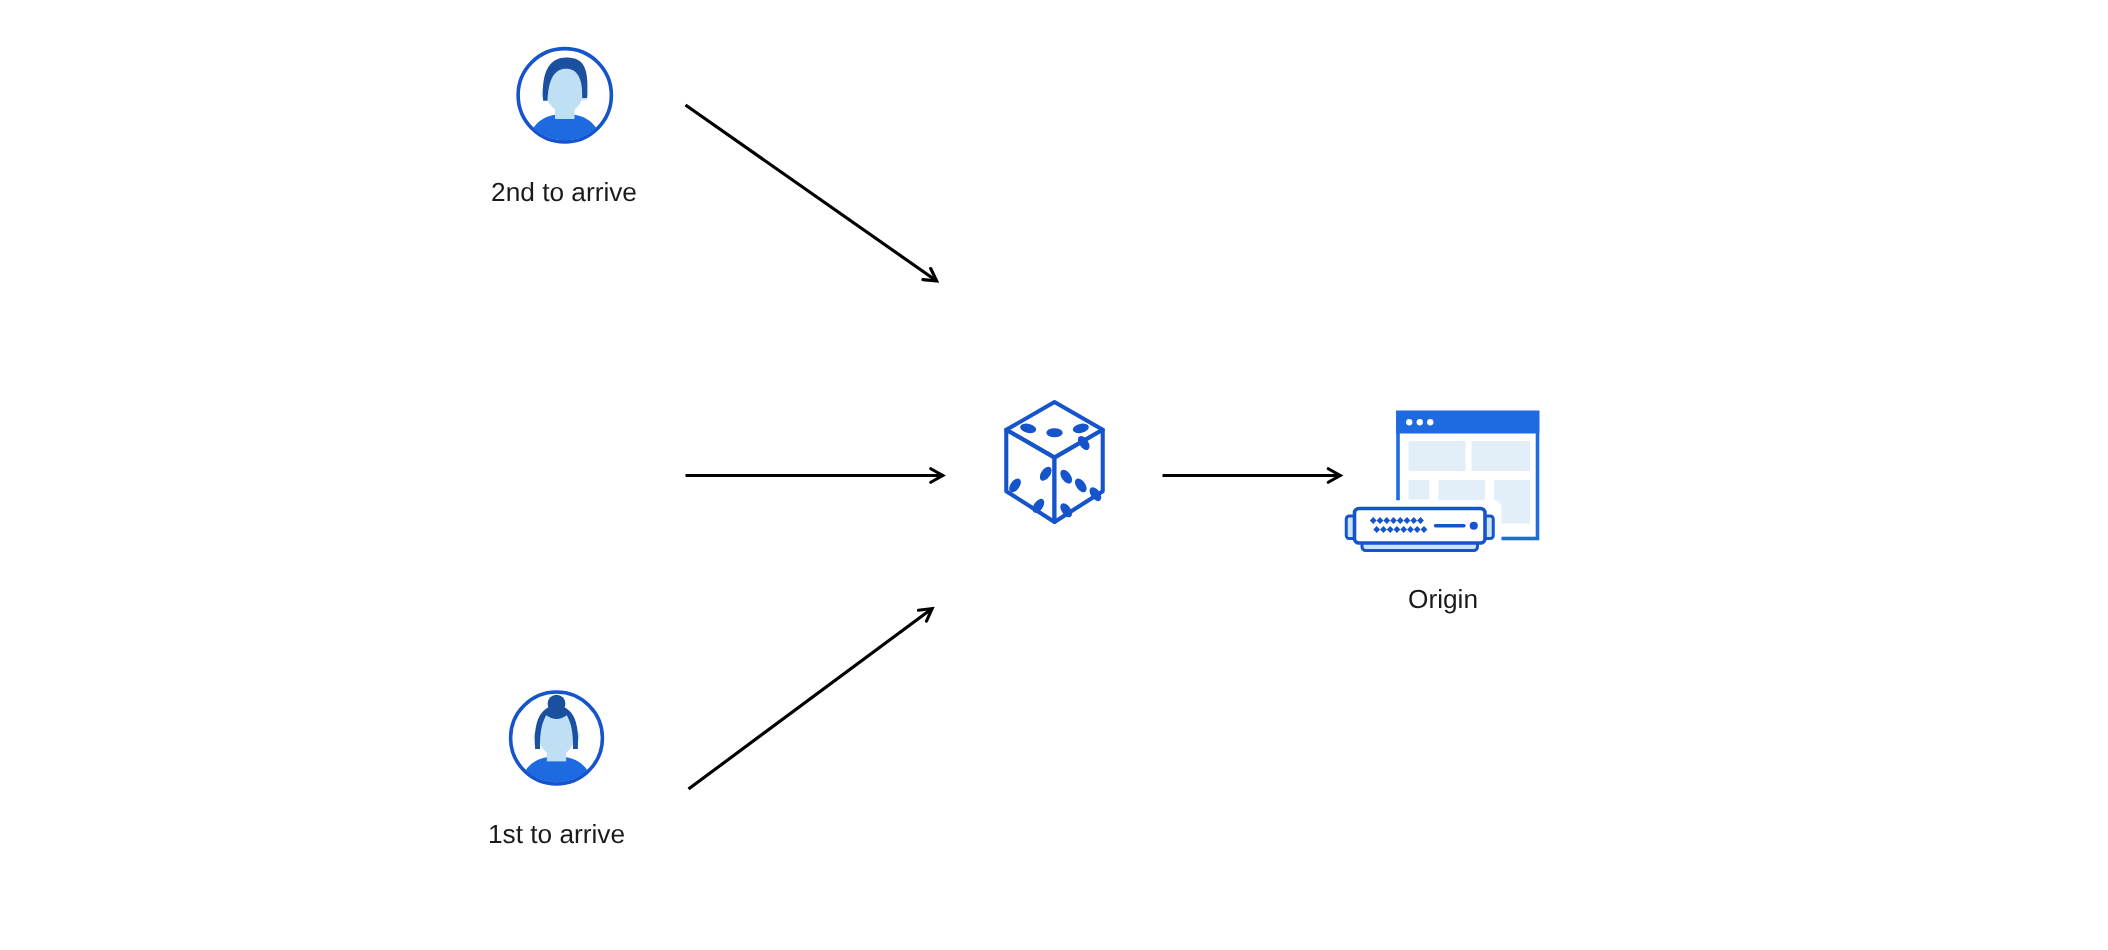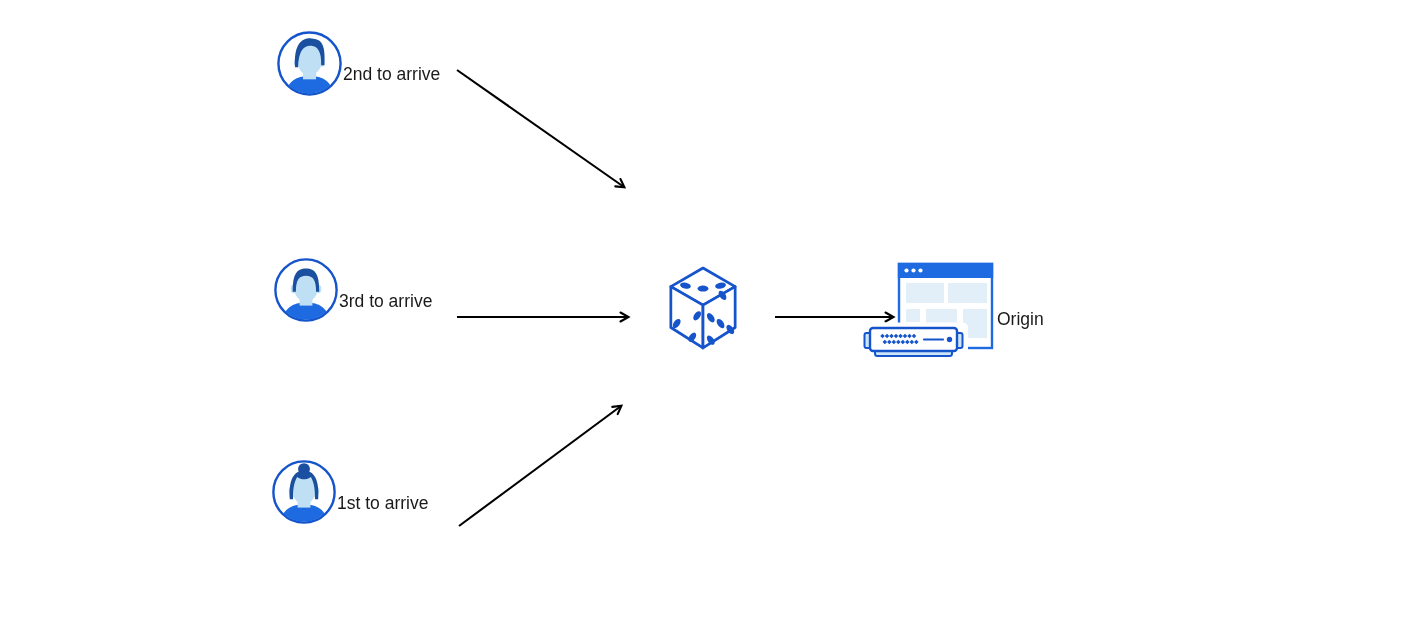--- a/index.html
+++ b/index.html
@@ -18,21 +18,21 @@
   .arrows-layer {
     position: absolute;
     left: 0; top: 0;
     width: 1405px;
     height: 633px;
     pointer-events: none;
   }
   .node {
     position: absolute;
     display: flex;
-    flex-direction: row;
+    flex-direction: column;
     align-items: center;
     width: 200px;
   }
   .node .icon-box { display: block; }
   .node-label {
     margin-top: 21px;
     font-size: 17.5px;
     line-height: 20px;
     color: #1a1a1a;
     text-align: center;
@@ -75,39 +75,20 @@
         <rect x="29" y="38" width="14" height="15" fill="#BFE0F4"></rect>
         <ellipse cx="22.5" cy="35" rx="3.2" ry="4.6" fill="#BFE0F4"></ellipse>
         <ellipse cx="49.5" cy="35" rx="3.2" ry="4.6" fill="#BFE0F4"></ellipse>
         <ellipse cx="36" cy="32.5" rx="13.5" ry="16" fill="#BFE0F4"></ellipse>
         <path d="M20.5 40 C19 16 27 8.5 38 9 C49.5 9.5 53.5 16 52 38 L48.5 38 C49.2 23.5 44.5 17.5 38 17 C29.5 16.3 24.2 23 23.7 40 Z" fill="#1B4FA0"></path>
       </g>
     </svg>
     <div class="node-label">2nd to arrive</div>
   </div>
 
-  <div class="node" style="left:273px; top:257px;">
-    <svg class="icon-box" width="66" height="66" viewBox="0 0 72 72">
-      <defs>
-          <clipPath id="clipB">
-            <circle cx="36" cy="36" r="32.4"></circle>
-          </clipPath>
-        </defs>
-      <circle cx="36" cy="36" r="33.4" fill="#ffffff" stroke="#1554CB" stroke-width="2.6"></circle>
-      <g clip-path="url(#clipB)">
-        <path d="M8 74 C12 53 24 49.5 36 49.5 C48 49.5 60 53 64 74 Z" fill="#1E6AE1"></path>
-        <rect x="29" y="38" width="14" height="15" fill="#BFE0F4"></rect>
-        <ellipse cx="22.5" cy="35" rx="3.2" ry="4.6" fill="#BFE0F4"></ellipse>
-        <ellipse cx="49.5" cy="35" rx="3.2" ry="4.6" fill="#BFE0F4"></ellipse>
-        <ellipse cx="36" cy="32.5" rx="13.5" ry="16" fill="#BFE0F4"></ellipse>
-        <path d="M21.5 38 C21.5 19 25.5 12.5 36 12.5 C46.5 12.5 50.5 19 50.5 38 L47 38 C47 25.5 44 20.5 36 20.5 C28 20.5 25 25.5 25 38 Z" fill="#1B4FA0"></path>
-      </g>
-    </svg>
-    <div class="node-label">3rd to arrive</div>
-  </div>
 
   <div class="node" style="left:271px; top:459px;">
     <svg class="icon-box" width="66" height="66" viewBox="0 0 72 72">
       <defs>
           <clipPath id="clipC">
             <circle cx="36" cy="36" r="32.4"></circle>
           </clipPath>
         </defs>
       <circle cx="36" cy="36" r="33.4" fill="#ffffff" stroke="#1554CB" stroke-width="2.6"></circle>
       <g clip-path="url(#clipC)">
@@ -141,21 +122,21 @@
 
         <ellipse cx="59" cy="31" rx="3.1" ry="5.4" transform="rotate(-35 59 31)"></ellipse>
         <ellipse cx="47" cy="54" rx="3.1" ry="5.4" transform="rotate(-35 47 54)"></ellipse>
         <ellipse cx="57" cy="60" rx="3.1" ry="5.4" transform="rotate(-35 57 60)"></ellipse>
         <ellipse cx="67" cy="66" rx="3.1" ry="5.4" transform="rotate(-35 67 66)"></ellipse>
         <ellipse cx="47" cy="77" rx="3.1" ry="5.4" transform="rotate(-35 47 77)"></ellipse>
       </g>
     </svg>
   </div>
 
-  <div class="node" style="left:862px; top:259px;">
+  <div class="node" style="left:862px; top:270px;">
     <svg class="icon-box" width="135" height="102" viewBox="0 0 135 102">
 
       <rect x="37" y="5" width="93" height="84" fill="#ffffff" stroke="#1E6AE1" stroke-width="2.4"></rect>
       <rect x="35.8" y="3.8" width="95.4" height="15.2" fill="#1E6AE1"></rect>
       <circle cx="44.5" cy="11.5" r="2.1" fill="#ffffff"></circle>
       <circle cx="51.5" cy="11.5" r="2.1" fill="#ffffff"></circle>
       <circle cx="58.5" cy="11.5" r="2.1" fill="#ffffff"></circle>
       <g fill="#E2EEF8">
         <rect x="44" y="24" width="38" height="20"></rect>
         <rect x="86" y="24" width="39" height="20"></rect>

